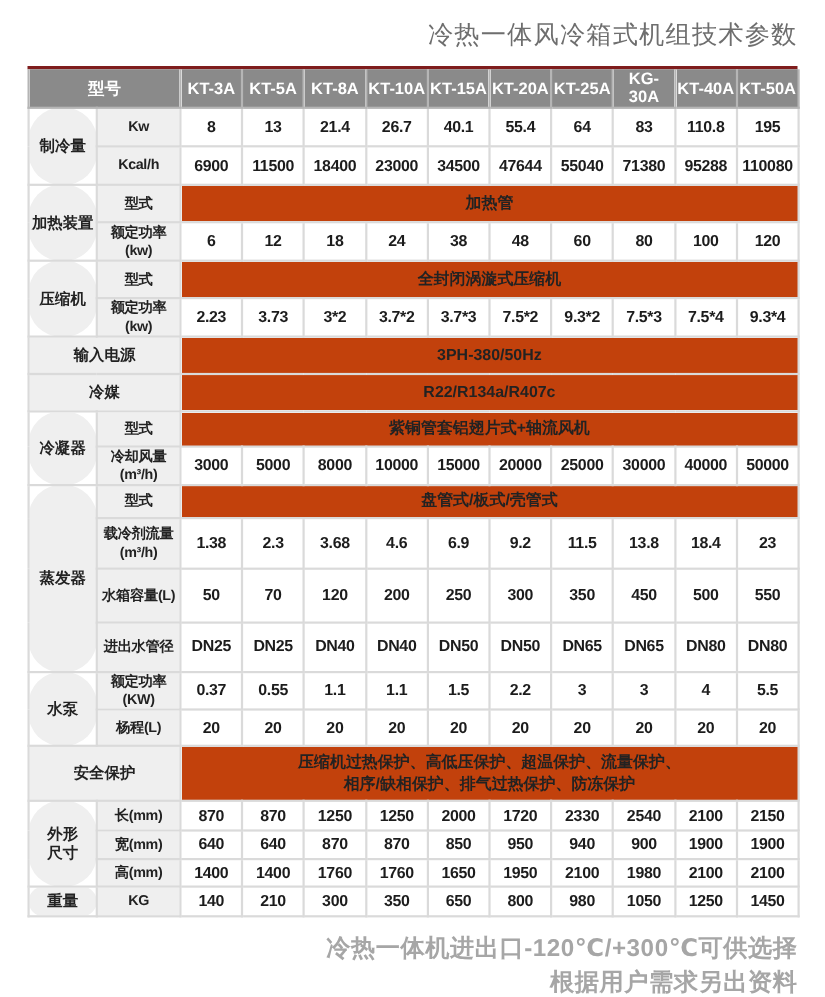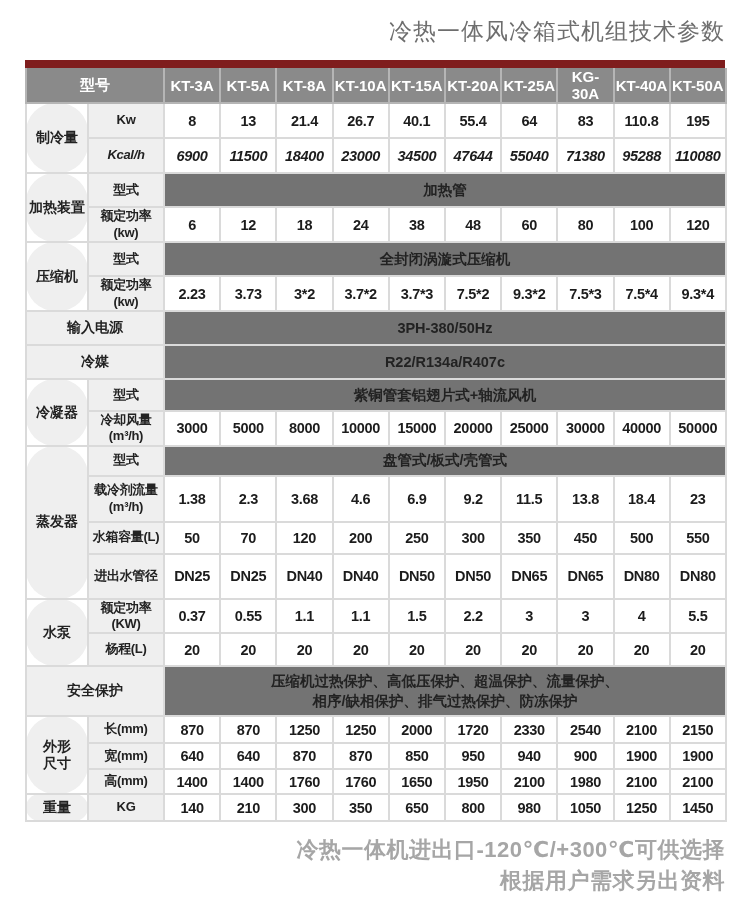--- a/index.html
+++ b/index.html
@@ -13,21 +13,21 @@
     text-align:right;
     padding:16px 25px 13px 0;
     color:#6e6e6e;
     font-size:23px;
     font-weight:400;
     letter-spacing:1px;
   }
 
   .table-wrap {
     margin:0 25px;
-    border-top:8px solid #7f1d1d;
+    border-top:3px solid #7f1d1d;
   }
 
   table {
     width:700px;
     border-collapse:collapse;
     table-layout:fixed;
   }
   th, td {
     border:2px solid #dadada;
     text-align:center;
@@ -62,21 +62,21 @@
     letter-spacing:-0.3px;
     line-height:1.25;
   }
   .label-wide {
     background:#efefef;
     font-size:14px;
     font-weight:700;
     color:#222222;
   }
   .merged-cell {
-    background:#737373;
+    background:#c2410c;
     font-size:14.5px;
     font-weight:700;
     color:#222222;
     white-space:pre-line;
     line-height:1.4;
   }
   .data-cell {
     background:#ffffff;
     font-size:14.5px;
     font-weight:700;
@@ -139,21 +139,21 @@
             <td class="data-cell">13</td>
             <td class="data-cell">21.4</td>
             <td class="data-cell">26.7</td>
             <td class="data-cell">40.1</td>
             <td class="data-cell">55.4</td>
             <td class="data-cell">64</td>
             <td class="data-cell">83</td>
             <td class="data-cell">110.8</td>
             <td class="data-cell">195</td>
           </tr>
-          <tr style="height: 35px; font-style: italic;">
+          <tr style="height: 35px;">
             <td class="label-cell">Kcal/h</td>
             <td class="data-cell">6900</td>
             <td class="data-cell">11500</td>
             <td class="data-cell">18400</td>
             <td class="data-cell">23000</td>
             <td class="data-cell">34500</td>
             <td class="data-cell">47644</td>
             <td class="data-cell">55040</td>
             <td class="data-cell">71380</td>
             <td class="data-cell">95288</td>
@@ -233,21 +233,21 @@
             <td class="data-cell">2.3</td>
             <td class="data-cell">3.68</td>
             <td class="data-cell">4.6</td>
             <td class="data-cell">6.9</td>
             <td class="data-cell">9.2</td>
             <td class="data-cell">11.5</td>
             <td class="data-cell">13.8</td>
             <td class="data-cell">18.4</td>
             <td class="data-cell">23</td>
           </tr>
-          <tr style="height: 32px;">
+          <tr style="height: 49px;">
             <td class="label-cell">水箱容量(L)</td>
             <td class="data-cell">50</td>
             <td class="data-cell">70</td>
             <td class="data-cell">120</td>
             <td class="data-cell">200</td>
             <td class="data-cell">250</td>
             <td class="data-cell">300</td>
             <td class="data-cell">350</td>
             <td class="data-cell">450</td>
             <td class="data-cell">500</td>

